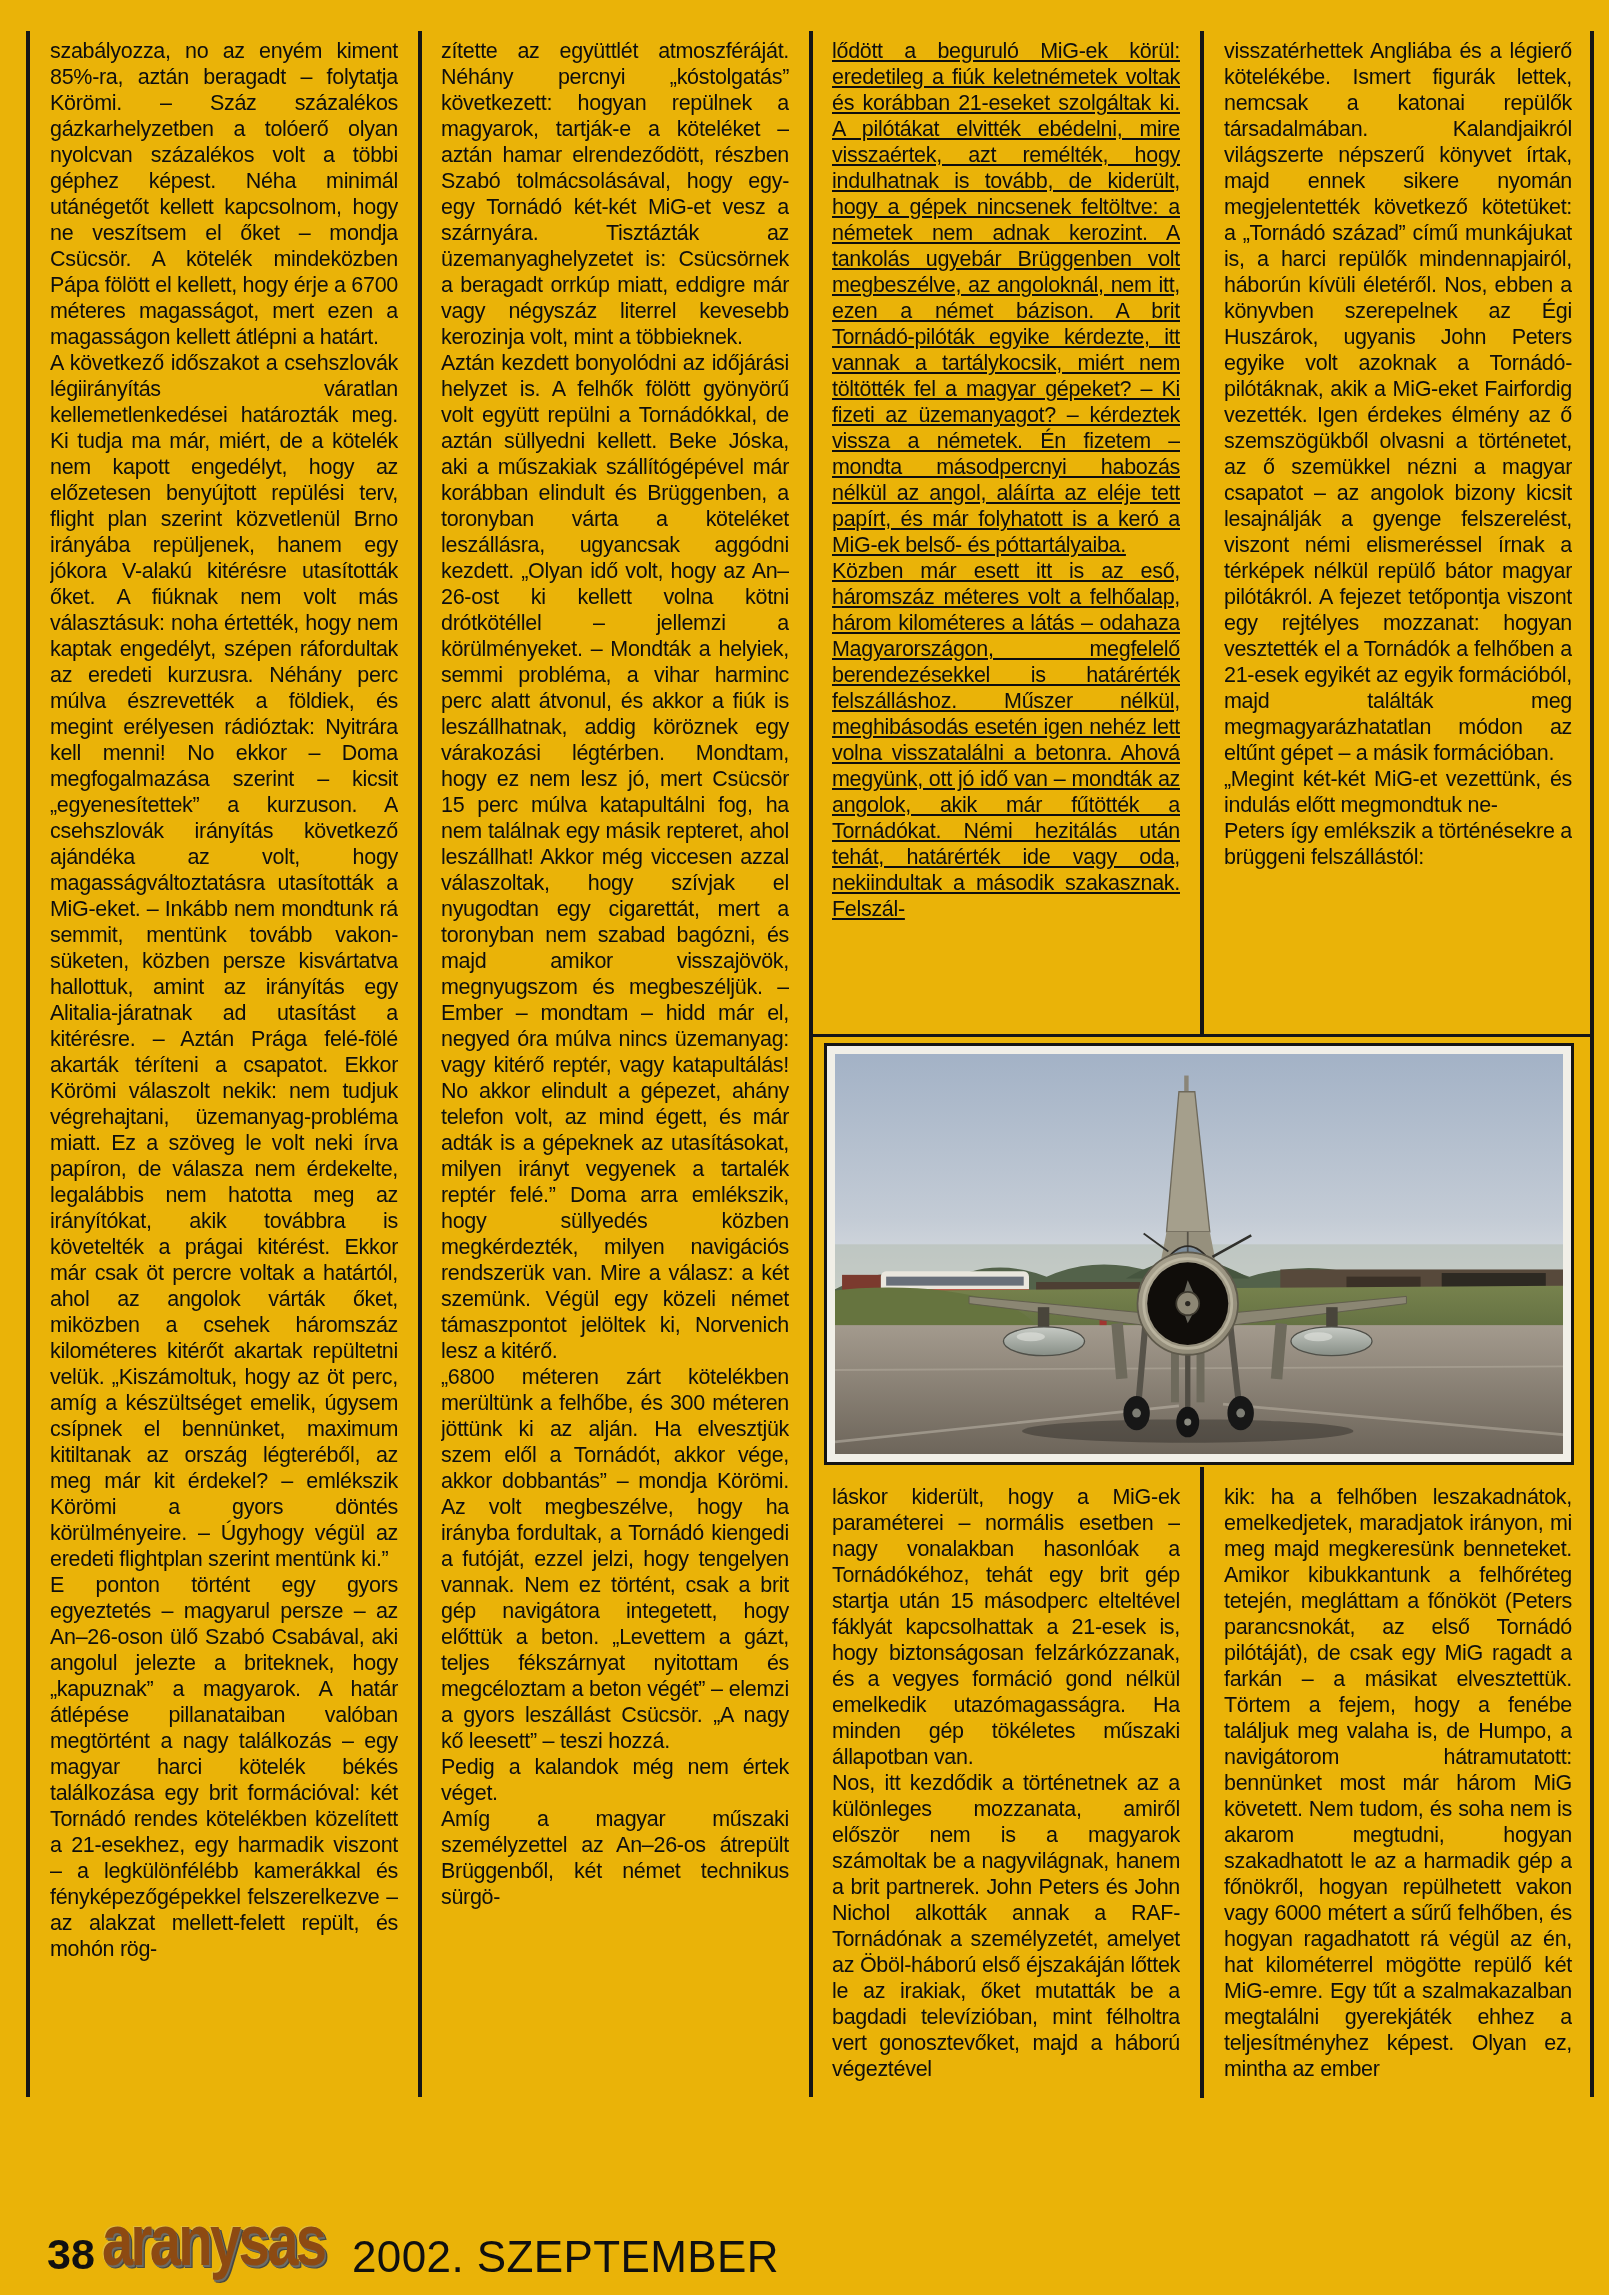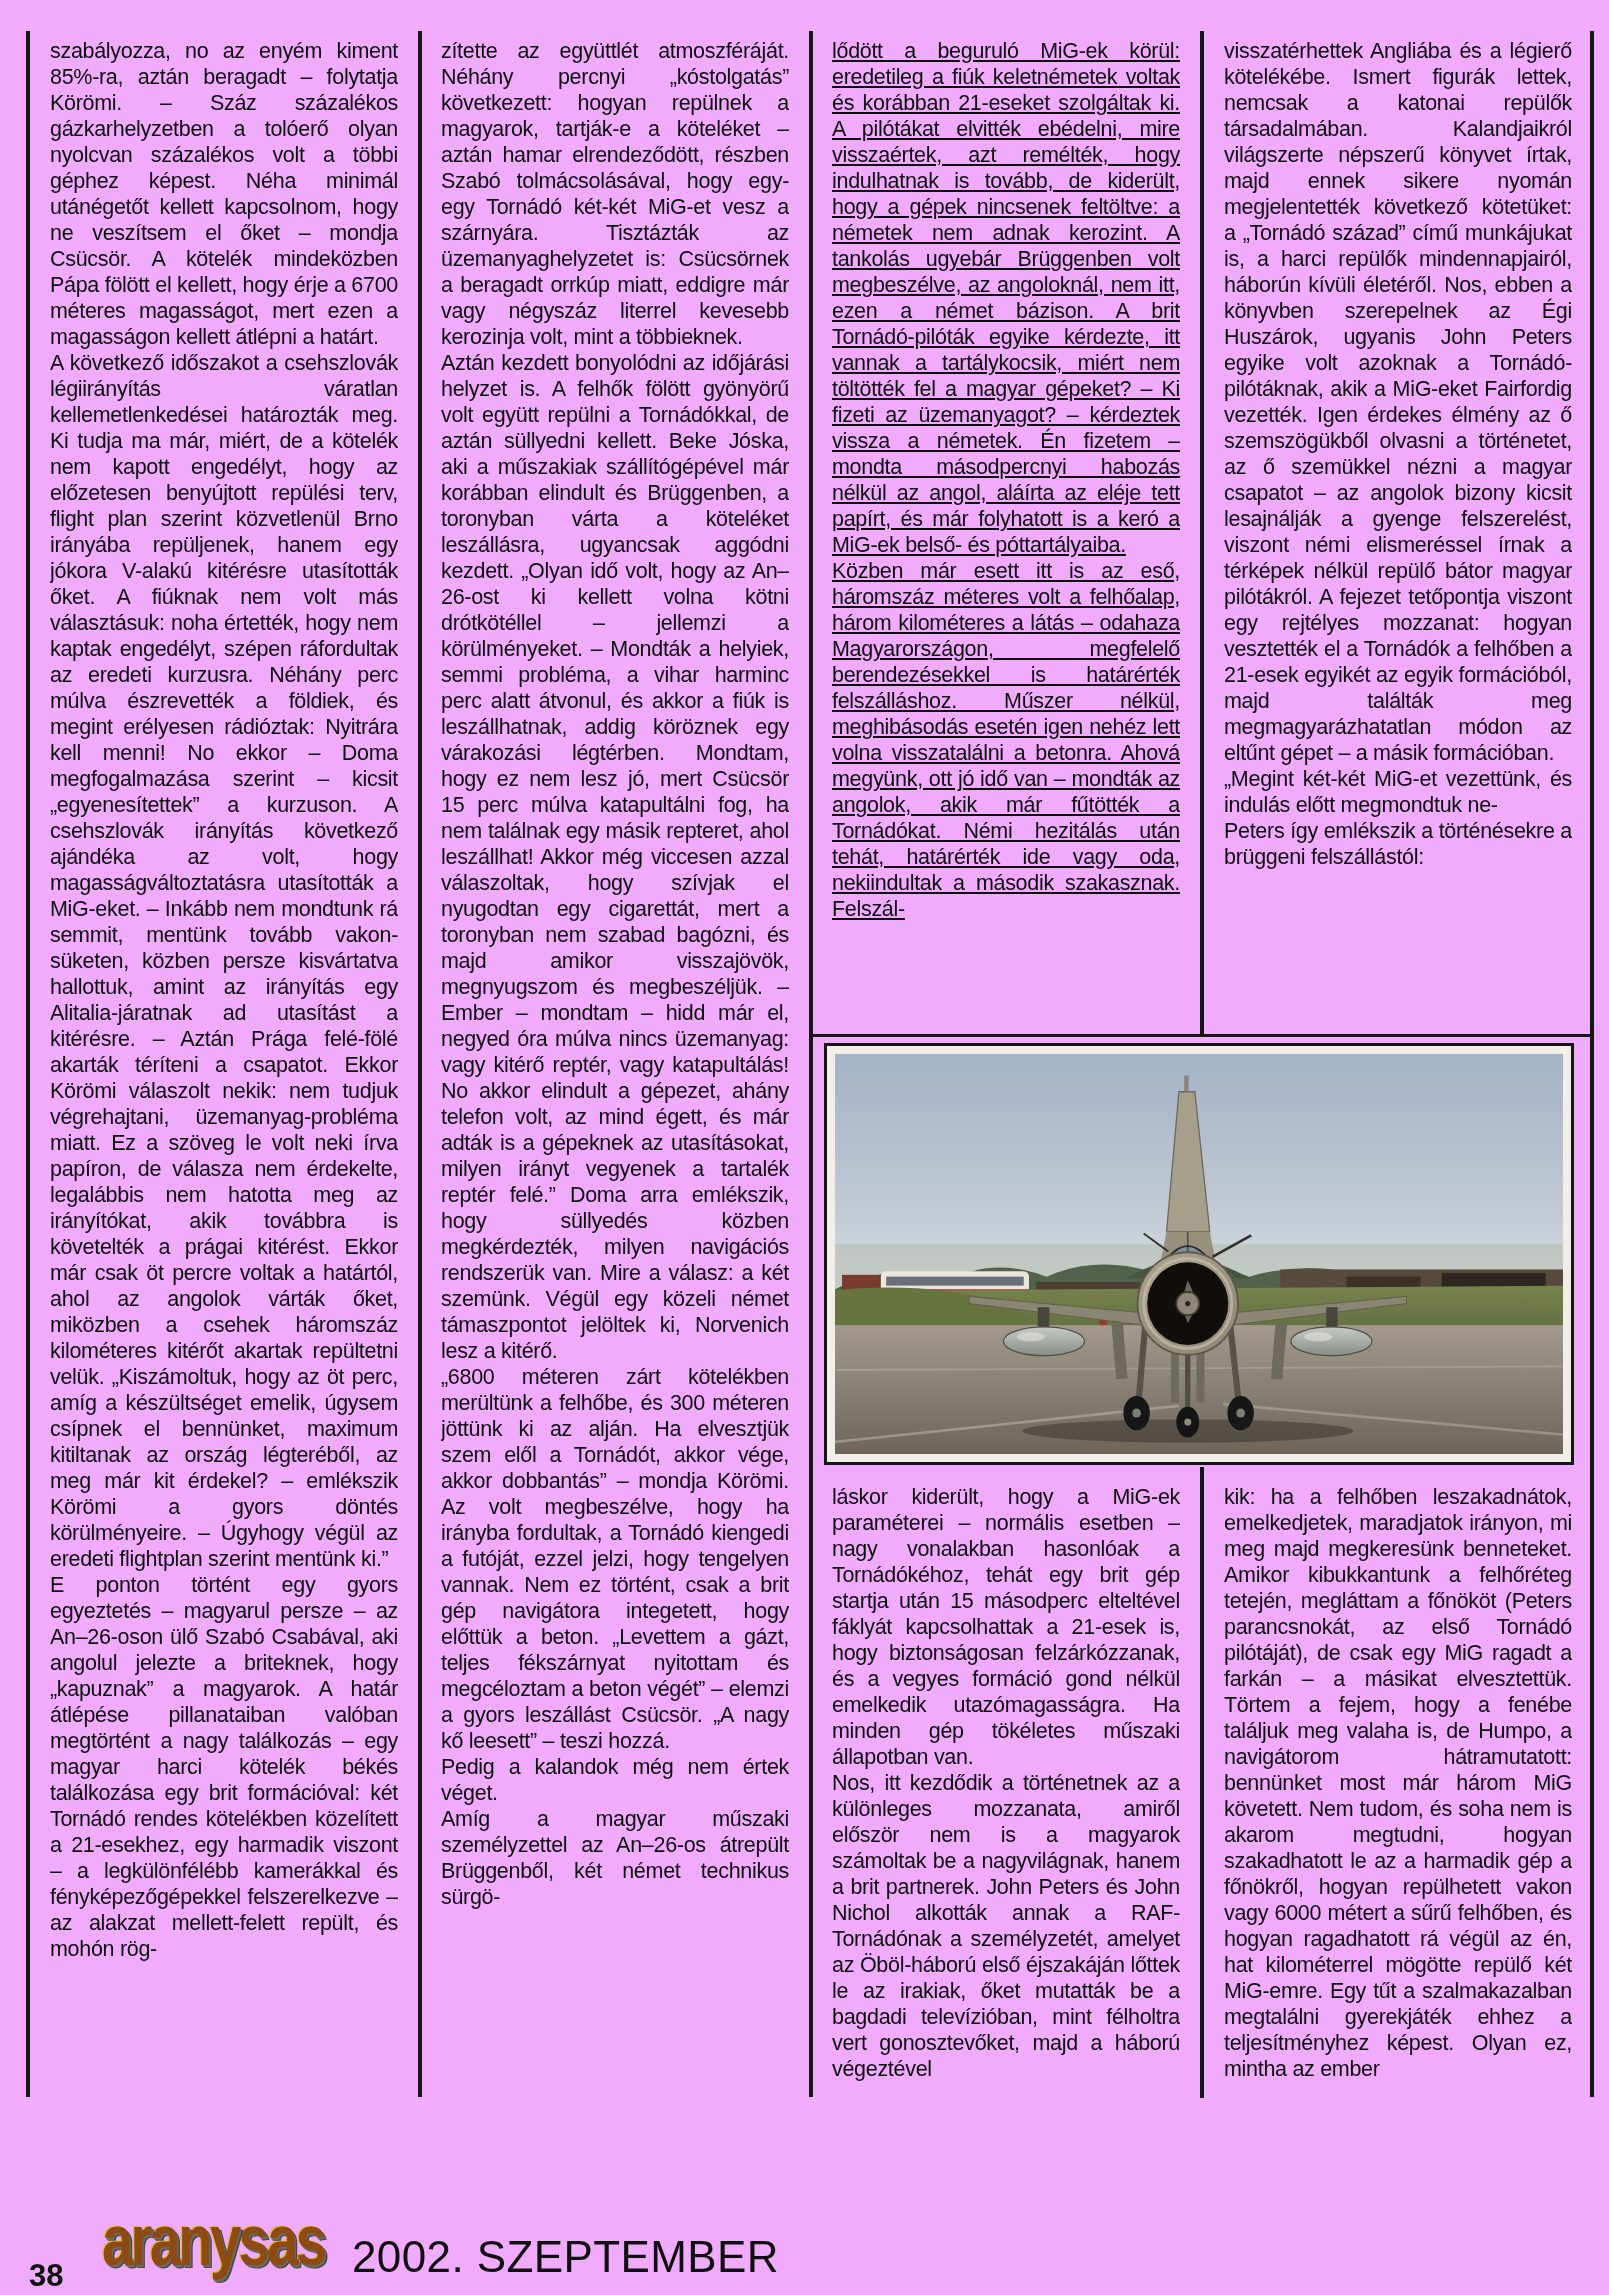--- a/index.html
+++ b/index.html
@@ -1,18 +1,18 @@
 <!DOCTYPE html>
 <html style="font-size:13.8px"><head>
 <meta charset="utf-8">
 <style>
   html,body { margin:0; padding:0; background:#e8e6e0; }
   .page {
     position:relative; width:1610px; height:2295px;
-    background:#f0abfc; overflow:hidden;
+    background:#eab308; overflow:hidden;
     font-family:"Liberation Sans", sans-serif;
   }
   .rule-v { position:absolute; width:4.3px; background:#161616; }
   .rule-h { position:absolute; height:3.4px; background:#161616; }
   .textcol {
     position:absolute; width:348px; overflow:hidden;
     font-size:21.5px; line-height:26px; letter-spacing:-0.3px;
     text-align:justify; color:#0e0e0e;
   }
   .textcol p { margin:0; }
@@ -23,22 +23,22 @@
   #col3-bottom { left:832px;  top:1484px; height:605px; }
   #col4-bottom { left:1224px; top:1484px; height:605px; }
 
   #photo-frame {
     position:absolute; left:824px; top:1043px; width:750px; height:422px;
     box-sizing:border-box; border:3.4px solid #151515; background:#f1efe7; padding:7.8px;
   }
   #photo-frame svg { display:block; width:100%; height:100%; }
 
   #footer-page-number {
-    position:absolute; left:29px; top:2230px;
-    font-size:31px; font-weight:bold; color:#111;margin-top:28px;
+    position:absolute; left:47px; top:2230px;
+    font-size:43px; font-weight:bold; color:#111;
   }
   #footer-logo {
     position:absolute; left:102px; top:2199px;
     font-size:72px; font-weight:bold; letter-spacing:-3.4px;
     color:#8d4a12;
     transform:scaleX(0.78); transform-origin:left top;
     text-shadow:1.7px 1.7px 0 #6c6c66, 3.4px 3.4px 0 #494942, -1.7px -0.9px 0 #e0bb3a;
   }
   #footer-date {
     position:absolute; left:352px; top:2232px;

